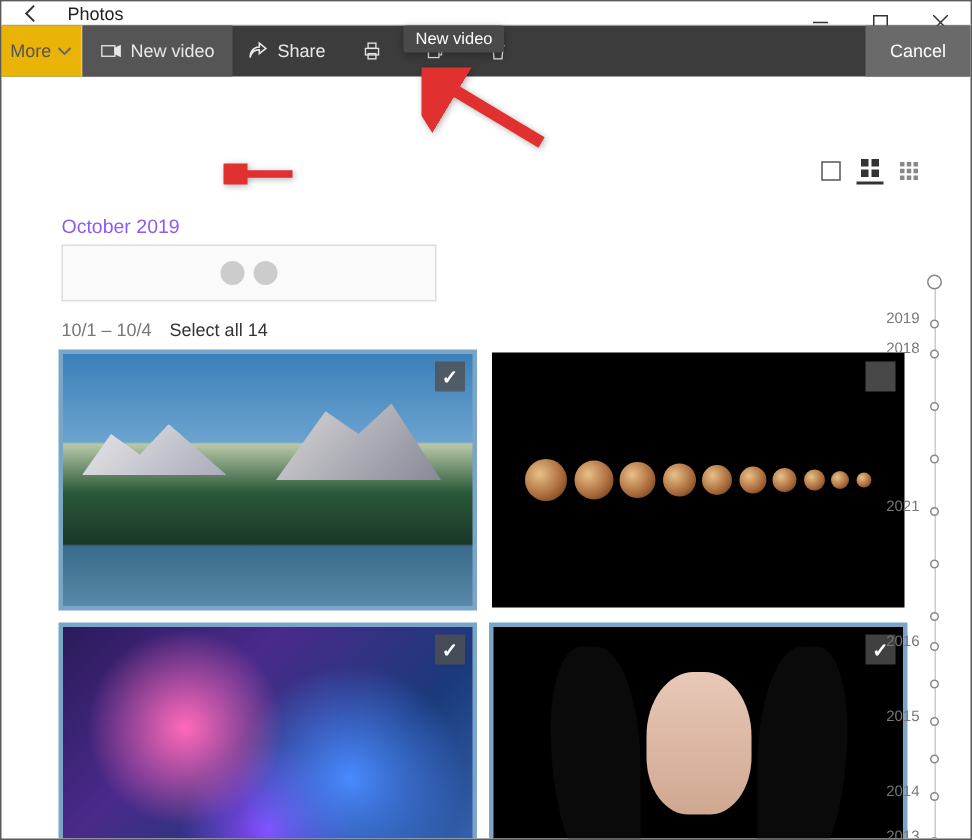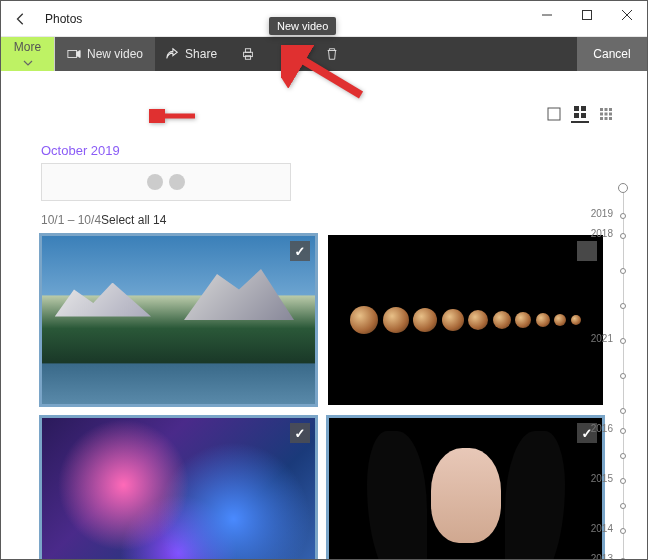--- a/index.html
+++ b/index.html
@@ -1,27 +1,27 @@
 <!DOCTYPE html>
 <html><head>
 <meta charset="utf-8">
 <style>
   * { box-sizing: border-box; margin: 0; padding: 0; font-family: "Segoe UI", Arial, sans-serif; }
   body { width: 648px; height: 560px; background: #fff; overflow: hidden; position: relative; border: 1px solid #5a5a5a; }
   
-  .titlebar { height: 36px; display: flex; align-items: center; background: #fff; border-bottom: 1px solid #e8e8e8; position: relative; }
+  .titlebar { height: 16px; display: flex; align-items: center; background: #fff; border-bottom: 1px solid #e8e8e8; position: relative; }
   .back-btn { width: 40px; height: 28px; display: flex; align-items: center; justify-content: center; cursor: pointer; }
   .back-btn svg { width: 14px; height: 14px; }
   .app-title { font-size: 12px; color: #222; margin-left: 4px; }
   .win-controls { position: absolute; right: 0; top: 0; height: 28px; display: flex; }
   .win-btn { width: 40px; height: 28px; display: flex; align-items: center; justify-content: center; cursor: pointer; }
   .win-btn svg { width: 10px; height: 10px; }
   
   .toolbar { height: 34px; background: #3c3c3c; display: flex; align-items: stretch; color: #e8e8e8; font-size: 12px; position: relative; }
-  .more-btn { width: 54px; background: #bef264; color: #555; display: flex; align-items: center; justify-content: center; gap: 4px; border-right: 1px solid #ccc; cursor: pointer; flex-direction: column; }
+  .more-btn { width: 54px; background: #eab308; color: #555; display: flex; align-items: center; justify-content: center; gap: 4px; border-right: 1px solid #ccc; cursor: pointer; }
   .sel-count { flex: 0 0 146px; display: flex; align-items: center; justify-content: center; color: #ccc; }
   .tool-btn { display: flex; align-items: center; justify-content: center; gap: 6px; padding: 0 10px; cursor: pointer; white-space: nowrap; }
   .tool-btn.newvideo { background: #555; padding: 0 12px; }
   .tool-btn.icon-only { padding: 0 14px; }
   .tool-btn svg { width: 14px; height: 14px; fill: #e8e8e8; stroke: #e8e8e8; }
   .spacer { flex: 1; }
   .cancel-btn { background: #6a6a6a; width: 70px; display: flex; align-items: center; justify-content: center; cursor: pointer; color: #fff; }
   
   .tooltip { position: absolute; top: 16px; left: 268px; background: #4a4a4a; color: #fff; font-size: 11px; padding: 3px 8px; border-radius: 2px; z-index: 20; box-shadow: 0 2px 6px rgba(0,0,0,0.3); }
   
@@ -32,21 +32,21 @@
   
   .view-controls { position: absolute; top: 42px; right: 32px; display: flex; gap: 8px; }
   .view-btn { width: 18px; height: 18px; display: flex; align-items: center; justify-content: center; cursor: pointer; }
   .view-btn.active { border-bottom: 2px solid #333; padding-bottom: 2px; }
   
   .section-title { position: absolute; top: 80px; left: 40px; font-size: 13px; color: #8b5cf6; text-align: center; }
   
   .mini-strip { position: absolute; top: 100px; left: 40px; width: 250px; height: 38px; border: 1px solid #ddd; background: #fafafa; display: flex; align-items: center; justify-content: center; gap: 6px; }
   .mini-dot { width: 16px; height: 16px; border-radius: 50%; background: #ccc; }
   
-  .range-row { position: absolute; top: 150px; left: 40px; display: flex; align-items: center; gap: 0; font-size: 12px; }
+  .range-row { position: absolute; top: 150px; left: 40px; display: flex; align-items: center; gap: 12px; font-size: 12px; }
   .range-text { color: #777; }
   .select-all { color: #333; cursor: pointer; }
   
   .grid { position: absolute; top: 172px; left: 40px; right: 44px; display: grid; grid-template-columns: 1fr 1fr; gap: 12px; }
   .thumb { position: relative; height: 170px; overflow: hidden; cursor: pointer; }
   .thumb.sel { outline: 3px solid #7aa5c8; outline-offset: -1px; }
   .check { position: absolute; top: 6px; right: 6px; width: 20px; height: 20px; background: rgba(80,80,80,0.8); display: flex; align-items: center; justify-content: center; }
   .check.on::after { content: "✓"; color: #fff; font-size: 13px; font-weight: bold; }
   .check.off { background: rgba(120,120,120,0.6); }
   

